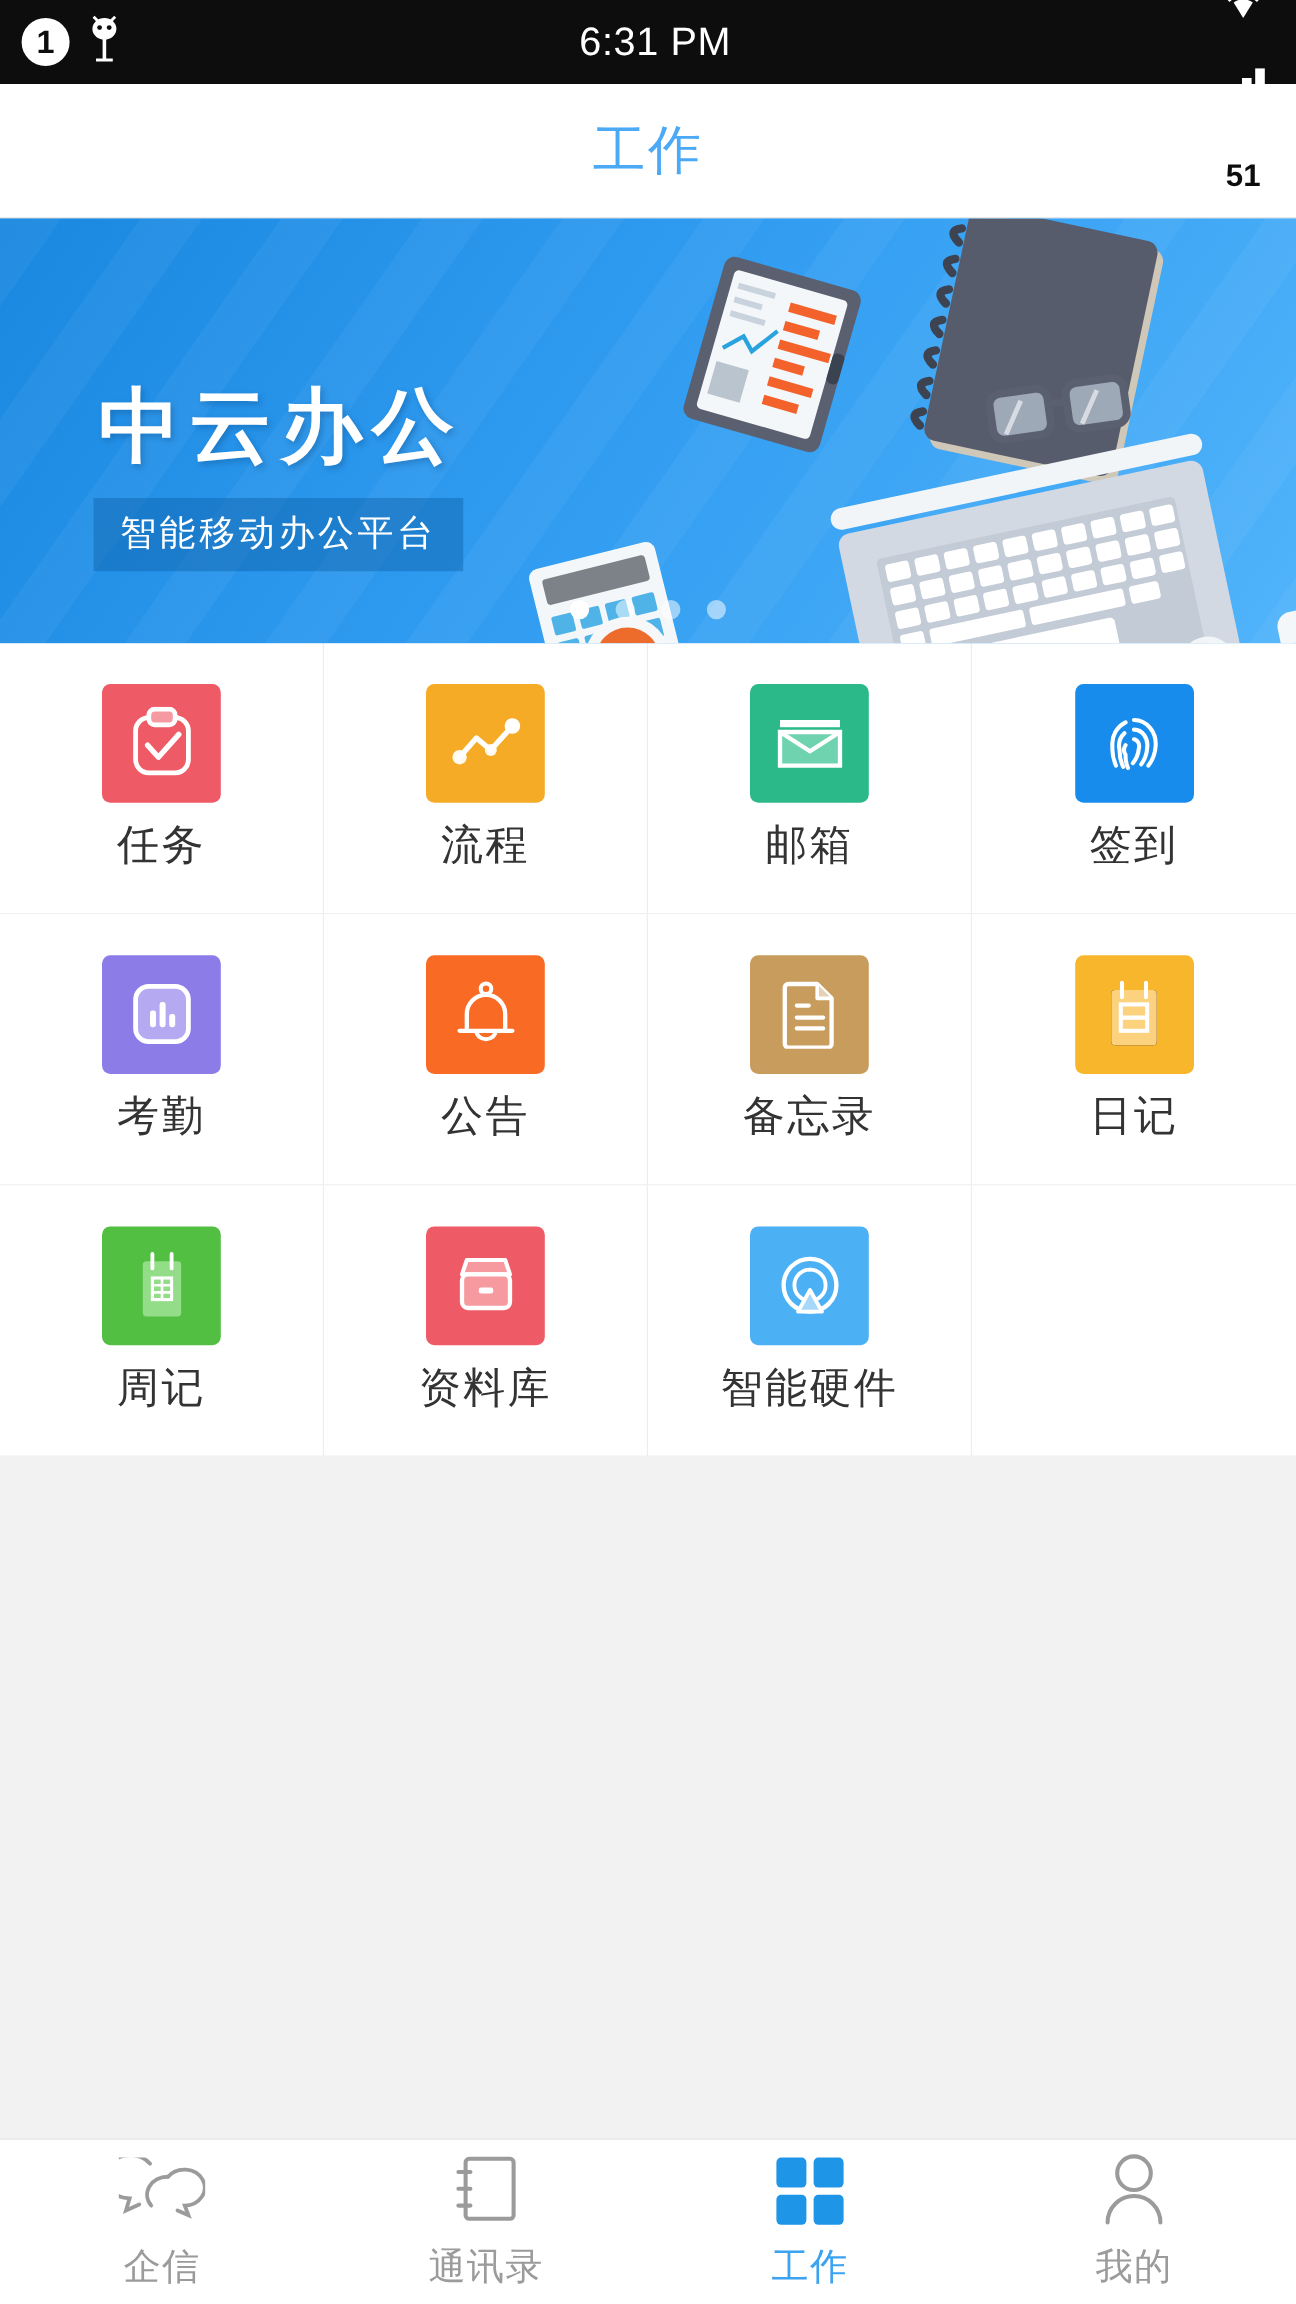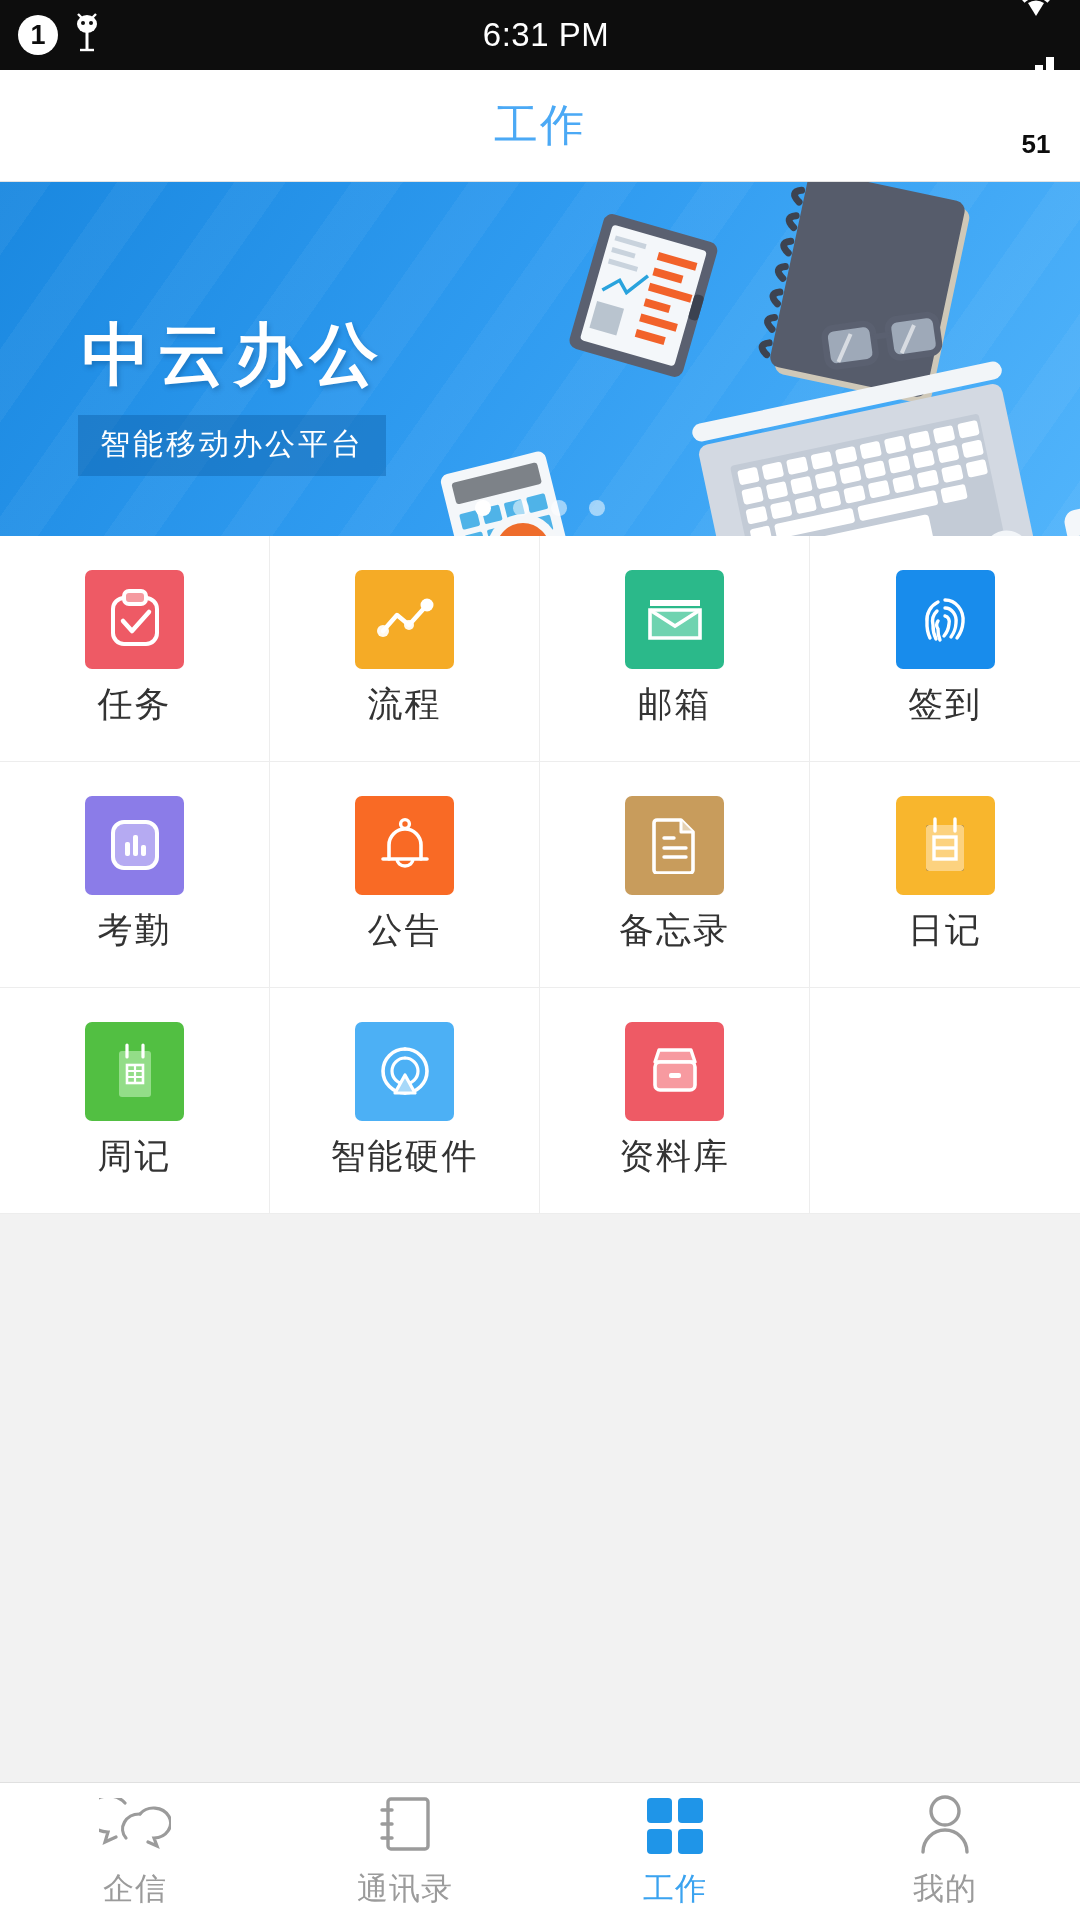--- a/index.html
+++ b/index.html
@@ -460,41 +460,41 @@
             <rect x="9" y="8" width="32" height="46" rx="3" fill="#93dd88"></rect>
             <path d="M17 2 v12 M33 2 v12" stroke="#fff" stroke-width="3.2" stroke-linecap="round"></path>
             <rect x="17" y="22" width="16" height="18" fill="none" stroke="#fff" stroke-width="2.6"></rect>
             <path d="M17 28 h16 M17 34 h16 M25 22 v18" stroke="#fff" stroke-width="2.2"></path>
           </svg>
         </div>
         <div class="cell-label">周记</div>
       </div>
 
       <div class="cell">
+        <div class="ico" style="background:#ee5a65">
+          <svg width="56" height="50" viewBox="0 0 56 50">
+            <path d="M12 4 h32 l4 12 h-40z" fill="#f79aa0" stroke="#fff" stroke-width="3.4" stroke-linejoin="round"></path>
+            <rect x="8" y="16" width="40" height="28" rx="5" fill="#f79aa0" stroke="#fff" stroke-width="3.6"></rect>
+            <rect x="22" y="27" width="12" height="5" rx="2" fill="#fff"></rect>
+          </svg>
+        </div>
+        <div class="cell-label">资料库</div>
+      </div>
+
+      <div class="cell">
         <div class="ico" style="background:#4cb0f5">
           <svg width="56" height="56" viewBox="0 0 56 56">
             <path d="M28 6 a22 22 0 0 1 0 44" fill="none" stroke="#fff" stroke-width="3.6" stroke-linecap="round"></path>
             <path d="M28 6 a22 22 0 0 0 0 44" fill="none" stroke="#fff" stroke-width="3.6" stroke-linecap="round"></path>
             <path d="M28 15 a13 13 0 0 1 0 26" fill="none" stroke="#fff" stroke-width="3.2" stroke-linecap="round"></path>
             <path d="M28 15 a13 13 0 0 0 0 26" fill="none" stroke="#fff" stroke-width="3.2" stroke-linecap="round"></path>
             <path d="M28 32 l10 18 h-20z" fill="#a7d8f9" stroke="#fff" stroke-width="3.2" stroke-linejoin="round"></path>
           </svg>
         </div>
         <div class="cell-label">智能硬件</div>
-      </div>
-
-      <div class="cell">
-        <div class="ico" style="background:#ee5a65">
-          <svg width="56" height="50" viewBox="0 0 56 50">
-            <path d="M12 4 h32 l4 12 h-40z" fill="#f79aa0" stroke="#fff" stroke-width="3.4" stroke-linejoin="round"></path>
-            <rect x="8" y="16" width="40" height="28" rx="5" fill="#f79aa0" stroke="#fff" stroke-width="3.6"></rect>
-            <rect x="22" y="27" width="12" height="5" rx="2" fill="#fff"></rect>
-          </svg>
-        </div>
-        <div class="cell-label">资料库</div>
       </div>
 
       <div class="cell empty"></div>
     </div>
   </div>
 
   <div class="filler"></div>
 
   <div class="tabbar">
 

